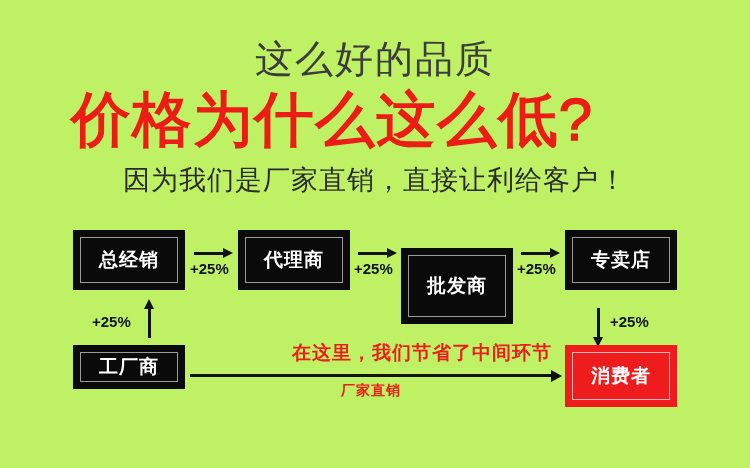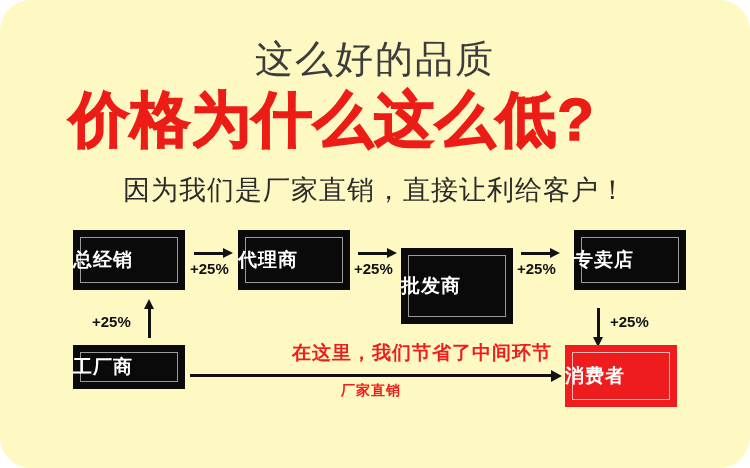--- a/index.html
+++ b/index.html
@@ -7,23 +7,22 @@
     padding: 0;
     background: #ffffff;
   }
   body {
     font-family: "Liberation Sans", "DejaVu Sans", sans-serif;
   }
   #poster {
     position: relative;
     width: 750px;
     height: 468px;
-    background: #fef9c3;
+    background: #bef264;
     overflow: hidden;
-    border-radius: 31px;
   }
 
   
   .headline-block {
     position: absolute;
     left: 0;
     top: 0;
     width: 750px;
     text-align: center;
   }
@@ -38,46 +37,45 @@
     color: #3c3c3c;
     letter-spacing: 2px;
   }
   .headline {
     position: absolute;
     left: 0;
     top: 86px;
     width: 664px;
     font-size: 60px;
     line-height: 68px;
-    font-weight: 700;
+    font-weight: 400;
     color: #ec1c16;
     letter-spacing: 1px;
     -webkit-text-stroke: 1.5px #ec1c16;
   }
   .subline {
     position: absolute;
     left: 0;
     top: 163px;
     width: 750px;
     font-size: 27px;
     line-height: 34px;
     font-weight: 400;
     color: #2b2b2b;
     letter-spacing: 1px;
-    margin-top: 10px;
   }
 
   
   .node {
     position: absolute;
     box-sizing: border-box;
     background: #0a0a0a;
     display: flex;
     align-items: center;
-    justify-content: flex-start;
+    justify-content: center;
   }
   .node .inner-frame {
     position: absolute;
     left: 7px;
     top: 7px;
     right: 7px;
     bottom: 7px;
     border: 1px solid #9a9a9a;
     pointer-events: none;
   }
@@ -93,21 +91,21 @@
     background: #ee1c1c;
   }
   .node.consumer .inner-frame {
     border-color: #f9b6b6;
   }
 
   
   #node-a { left: 73px;  top: 230px; width: 112px; height: 60px; }
   #node-b { left: 238px; top: 230px; width: 112px; height: 60px; }
   #node-c { left: 401px; top: 248px; width: 112px; height: 76px; font-family: Liberation Serif, serif; }
-  #node-d { left: 565px; top: 230px; width: 112px; height: 60px; margin-left: 9px; }
+  #node-d { left: 565px; top: 230px; width: 112px; height: 60px; }
   
   #node-factory  { left: 73px;  top: 345px; width: 112px; height: 44px; }
   #node-consumer { left: 565px; top: 345px; width: 112px; height: 62px; }
 
   
   .h-arrow {
     position: absolute;
     height: 3px;
     background: #111111;
     top: 252px;

